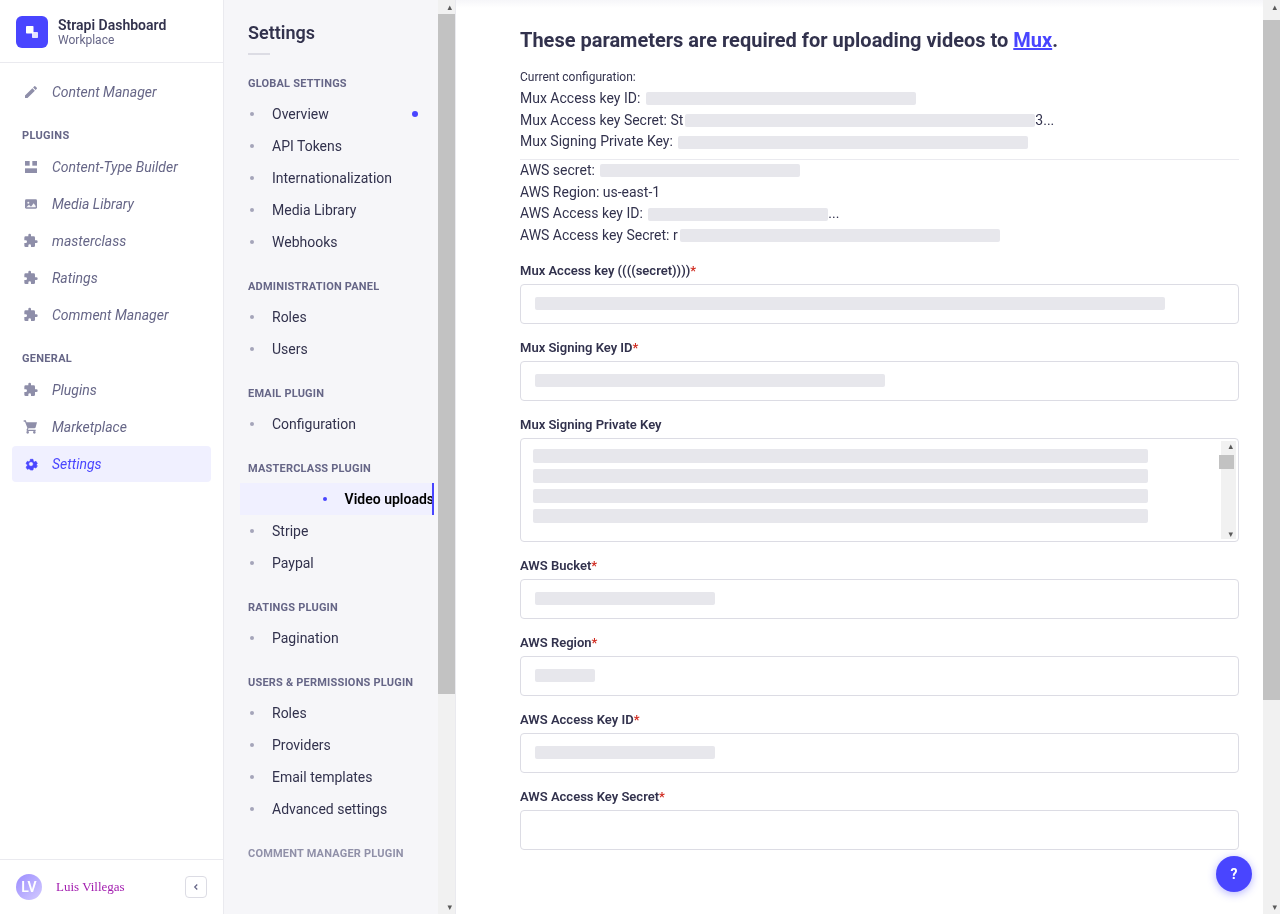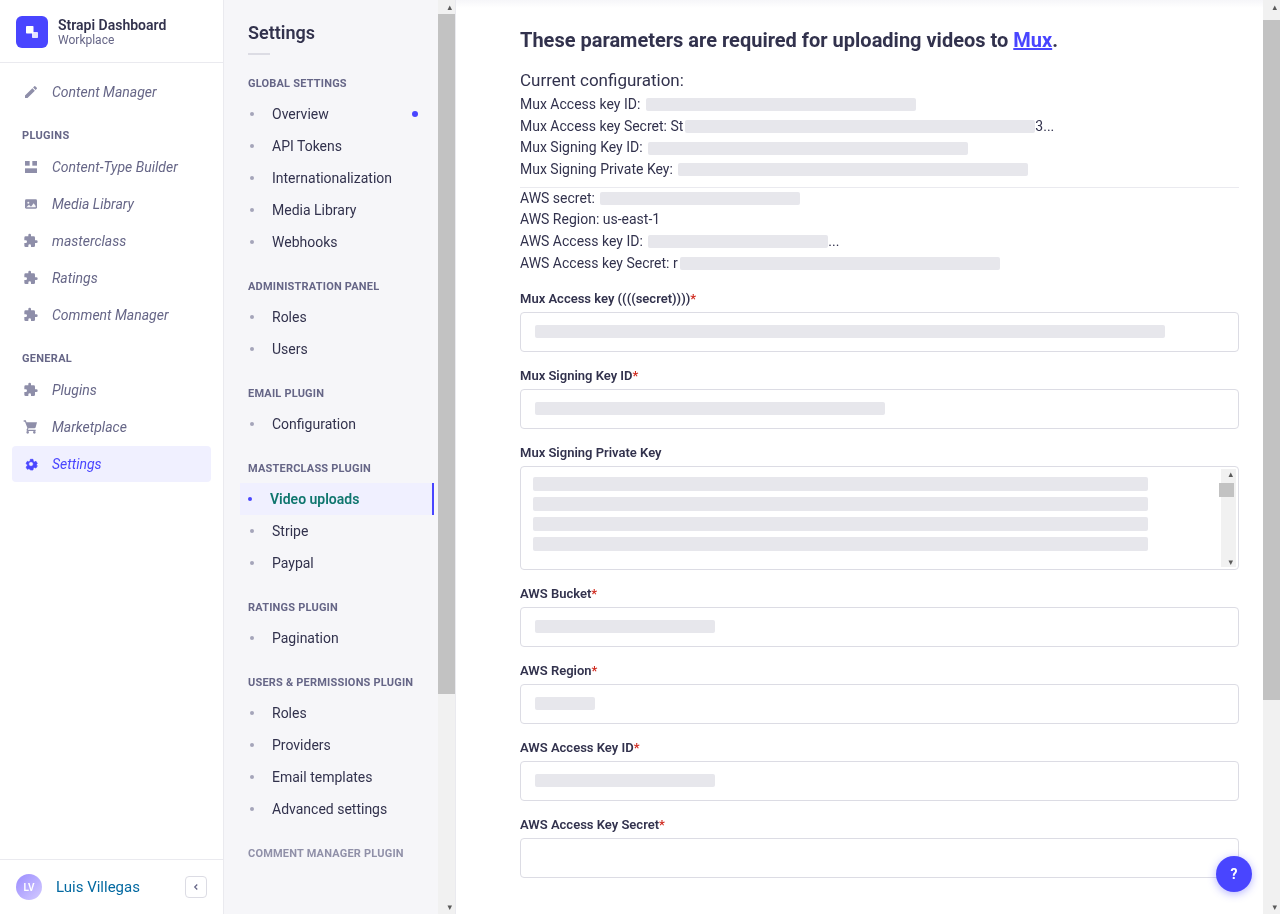--- a/index.html
+++ b/index.html
@@ -14,47 +14,47 @@
 .sb-sub { font-size:12px; color:#666687; }
 .sb-body { flex:1; overflow-y:auto; padding:10px 12px; }
 .sb-item { display:flex; align-items:center; padding:9px 10px; border-radius:4px; color:#666687; cursor:pointer; margin:1px 0;font-style:italic; }
 .sb-item.active { background:#f0f0ff; color:#4945ff; }
 .sb-item-icon { width:18px; height:18px; margin-right:12px; display:flex; align-items:center; justify-content:center; flex-shrink:0; }
 .sb-item-icon svg { width:16px; height:16px; }
 .sb-item.active svg { fill:#4945ff; stroke:#4945ff; }
 .sb-section-label { font-size:11px; font-weight:700; color:#666687; letter-spacing:.3px; padding:18px 10px 6px; }
 .sb-footer { border-top:1px solid #eaeaef; padding:14px 16px; display:flex; align-items:center; justify-content:space-between; }
 .sb-user { display:flex; align-items:center; }
-.sb-avatar { width:26px; height:26px; border-radius:50%; background:linear-gradient(135deg,#9b8cff,#d4ccff); color:#fff; font-size:10px; font-weight:600; display:flex; align-items:center; justify-content:center; margin-right:14px; }
+.sb-avatar { width:26px; height:26px; border-radius:50%; background:linear-gradient(135deg,#9b8cff,#d4ccff); color:#fff; font-size:14px; font-weight:600; display:flex; align-items:center; justify-content:center; margin-right:14px; }
 .sb-collapse { width:22px; height:22px; border:1px solid #dcdce4; border-radius:4px; display:flex; align-items:center; justify-content:center; cursor:pointer; }
 
 .subnav-wrap { position:relative; width:232px; background:#f6f6f9; border-right:1px solid #eaeaef; }
 .subnav-scrolltrack { position:absolute; right:0; top:0; bottom:0; width:17px; background:#f1f1f1; }
 .subnav-scrollthumb { position:absolute; right:0; top:0; width:17px; height:680px; background:#c2c2c2; }
 .subnav-scrollarrow { position:absolute; right:3px; font-size:9px; color:#5a5a5a; }
 .subnav { position:absolute; inset:0 17px 0 0; overflow:hidden; padding:22px 0 22px 24px; }
 .subnav h1 { font-size:18px; font-weight:600; color:#32324d; padding-bottom:12px; margin-bottom:10px; position:relative; }
 .subnav h1::after { content:""; position:absolute; left:0; bottom:0; width:22px; height:2px; background:#dcdce4; }
 .subnav-section { font-size:11px; font-weight:700; color:#666687; letter-spacing:.2px; margin:22px 0 8px; }
 .subnav-item { display:flex; align-items:center; padding:8px 0 8px 2px; color:#32324d; cursor:pointer; position:relative; font-size:14px; }
 .subnav-item .dot { width:4px; height:4px; border-radius:50%; background:#a5a5ba; margin-right:18px; }
-.subnav-item.active { background:#f0f0ff; color:#0f766e; font-weight:600; margin-right:4px; padding-left:8px; margin-left:-8px; }
+.subnav-item.active { background:#f0f0ff; color:#000000; font-weight:600; margin-right:4px; padding-left:8px; margin-left:-8px;justify-content:flex-end; }
 .subnav-item.active .dot { background:#4945ff; }
 .subnav-item.active::after { content:""; position:absolute; right:0; top:0; bottom:0; width:2px; background:#4945ff; }
 .subnav-item .notif { width:6px; height:6px; border-radius:50%; background:#4945ff; margin-left:auto; margin-right:20px; }
 
 .main-wrap { flex:1; position:relative; background:#fff; }
 .main-scrolltrack { position:absolute; right:0; top:0; bottom:0; width:17px; background:#f1f1f1; }
 .main-scrollthumb { position:absolute; right:0; top:20px; width:17px; height:680px; background:#c2c2c2; }
 .main-scrollarrow { position:absolute; right:3px; font-size:9px; color:#5a5a5a; }
 .main-scrollshadow { position:absolute; left:0; right:17px; top:0; height:8px; background:linear-gradient(#f6f6f9,transparent); pointer-events:none; }
 .main { position:absolute; inset:0 17px 0 0; padding:0 24px 24px 64px; overflow:hidden; }
 .heading { font-size:20px; font-weight:700; color:#32324d; margin:28px 0 18px; }
 .heading a { color:#4945ff; text-decoration:underline; cursor:pointer; }
-.cfg-title { font-size:17px; color:#32324d; margin-bottom:4px; }
+.cfg-title { font-size:12px; color:#32324d; margin-bottom:4px; }
 .cfg-row { font-size:14px; color:#32324d; line-height:1.55; display:flex; align-items:center; }
 .cfg-label { white-space:pre; }
 .redact { display:inline-block; height:13px; background:#e7e7ec; border-radius:2px; vertical-align:middle; margin-left:2px; }
 .hr { height:1px; background:#eaeaef; margin:6px 0 0; }
 .field { margin-top:16px; }
 .flabel { font-size:13px; font-weight:600; color:#32324d; margin-bottom:6px; display:block; }
 .req { color:#d02b20; }
 .finput { width:100%; height:40px; border:1px solid #dcdce4; border-radius:4px; padding:0 12px; font-size:14px; color:#32324d; background:#fff; display:flex; align-items:center; }
 .ftextarea { width:100%; height:104px; border:1px solid #dcdce4; border-radius:4px; padding:10px 12px; position:relative; overflow:hidden; }
 .ftextarea .redblock { background:#e7e7ec; border-radius:2px; }
@@ -158,21 +158,21 @@
             <svg viewBox="0 0 24 24" fill="#4945ff">
               <path d="M19.43 12.98l2.05-1.6-2-3.46-2.44.98a7.1 7.1 0 00-1.7-.98L15 5h-4l-.34 2.92c-.6.25-1.17.58-1.7.98l-2.44-.98-2 3.46 2.05 1.6a7.2 7.2 0 000 1.96l-2.05 1.6 2 3.46 2.44-.98c.53.4 1.1.73 1.7.98L11 21h4l.34-2.92c.6-.25 1.17-.58 1.7-.98l2.44.98 2-3.46-2.05-1.6c.05-.33.07-.66.07-.98s-.02-.65-.07-.98zM12 15.5A3.5 3.5 0 1112 8.5a3.5 3.5 0 010 7z"></path>
             </svg>
           </span>
         <span>Settings</span>
       </div>
     </div>
     <div class="sb-footer">
       <div class="sb-user">
         <div class="sb-avatar">LV</div>
-        <span style="color:#0369a1;font-size:15px;">Luis Villegas</span>
+        <span style="color:#a21caf;font-size:13px;font-family:Liberation Serif, serif;">Luis Villegas</span>
       </div>
       <div class="sb-collapse">
         <svg width="10" height="10" viewBox="0 0 24 24" fill="none" stroke="#666687" stroke-width="3">
             <path d="M15 18l-6-6 6-6"></path>
           </svg>
       </div>
     </div>
   </aside>
 
   <nav class="subnav-wrap">
@@ -271,24 +271,20 @@
 
       <p class="cfg-title">Current configuration:</p>
       <div class="cfg-row">
           <span class="cfg-label">Mux Access key ID: </span>
           <span class="redact w270"></span>
         </div>
       <div class="cfg-row">
           <span class="cfg-label">Mux Access key Secret: St</span>
           <span class="redact w350"></span>
           <span>3...</span>
-        </div>
-      <div class="cfg-row">
-          <span class="cfg-label">Mux Signing Key ID: </span>
-          <span class="redact w320"></span>
         </div>
       <div class="cfg-row">
           <span class="cfg-label">Mux Signing Private Key: </span>
           <span class="redact w350"></span>
         </div>
       <div class="hr"></div>
       <div class="cfg-row">
           <span class="cfg-label">AWS secret: </span>
           <span class="redact w200"></span>
         </div>

